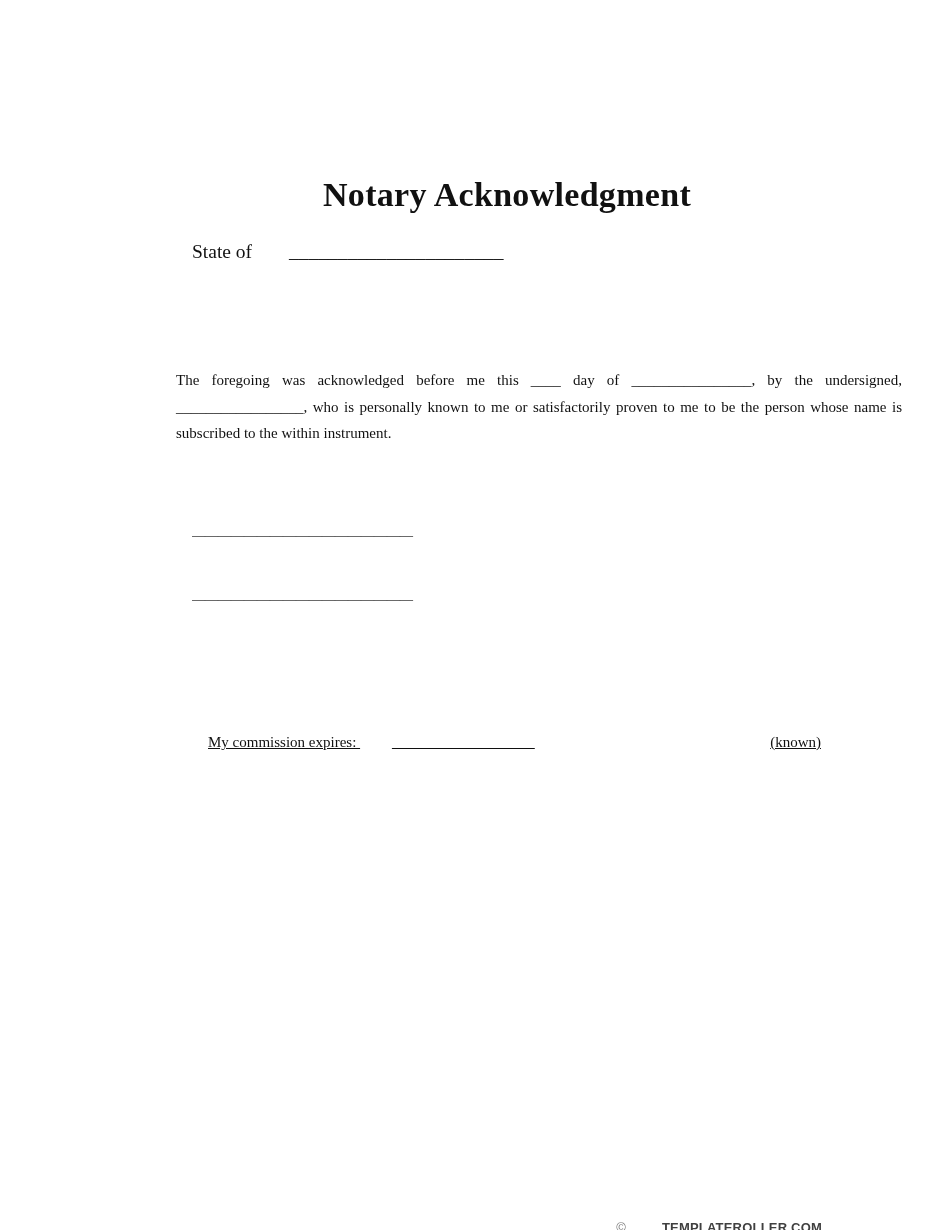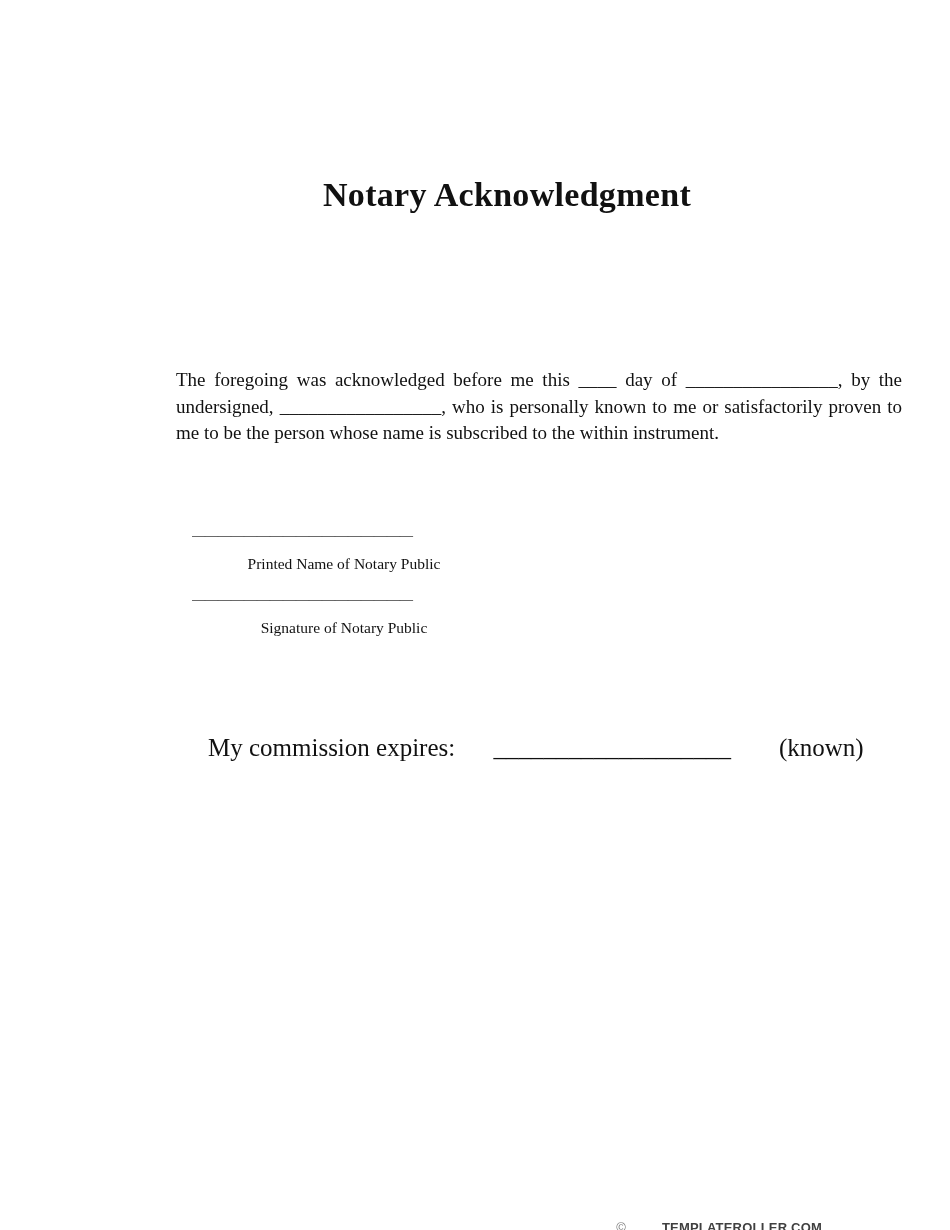--- a/index.html
+++ b/index.html
@@ -31,21 +31,21 @@
     font-size: 19.5px;
     white-space: nowrap;
   }
   .state-line  { top: 177px; }
   .county-line { top: 219px; }
   .body-par {
     position: absolute;
     top: 303px;
     left: 112px;
     width: 726px;
-    font-size: 19px;
+    font-size: 15px;
     line-height: 26.5px;
     text-align: justify;
   }
   .sig-block {
     position: absolute;
     left: 112px;
     width: 336px;
     text-align: center;
   }
   .sig-block .rule {
@@ -63,21 +63,22 @@
   .printed-name-block { top: 443px; }
   .signature-block    { top: 507px; }
   .commission-row {
     position: absolute;
     top: 654px;
     left: 112px;
     right: 113px;
     display: flex;
     justify-content: space-between;
     align-items: flex-end;
-    font-size: 25px;
+    font-size: 15px;
+    text-decoration: underline;
   }
   .commission-left { white-space: nowrap; }
   .seal-label { white-space: nowrap; }
   .footer {
     position: absolute;
     top: 1156px;
     right: 112px;
     font-family: "Liberation Sans", sans-serif;
     font-size: 13px;
     letter-spacing: 0.2px;
@@ -91,32 +92,33 @@
     font-weight: bold;
   }
 </style>
 </head>
 <body>
 
 <div class="page">
 
   <h1 class="doc-title">Notary Acknowledgment</h1>
 
+  <div class="field-line state-line">
+    <span>State of </span><span>______________________</span>
+  </div>
 
 
   <p class="body-par">The foregoing was acknowledged before me this ____ day of ________________, by the undersigned, _________________, who is personally known to me or satisfactorily proven to me to be the person whose name is subscribed to the within instrument.</p>
 
   <div class="sig-block printed-name-block">
     <span class="rule">__________________________________</span>
-    <span class="caption">Printed Name of Notary Public</span>
   </div>
 
   <div class="sig-block signature-block">
     <span class="rule">__________________________________</span>
-    <span class="caption">Signature of Notary Public</span>
   </div>
 
   <div class="commission-row">
     <span class="commission-left">
       <span>My commission expires: </span><span>___________________</span>
     </span>
     <span class="seal-label">(known)</span>
   </div>
 
   <div class="footer">

